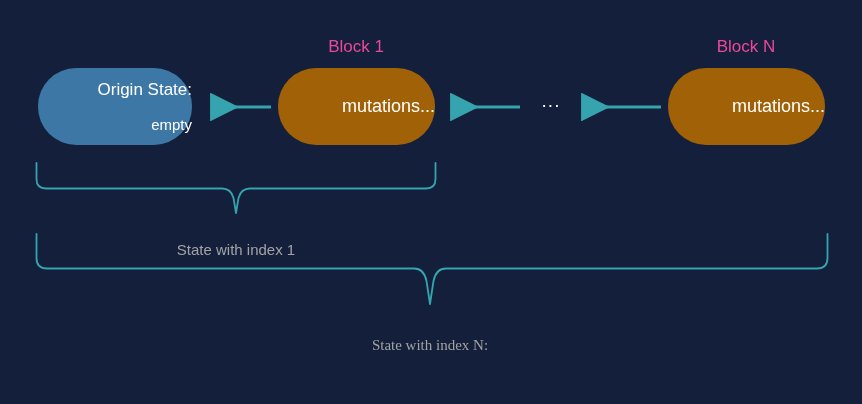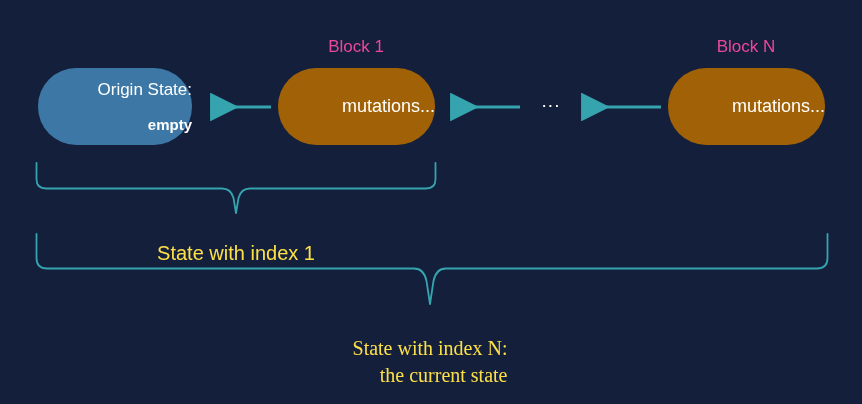--- a/index.html
+++ b/index.html
@@ -30,21 +30,21 @@
   }
   .node-origin {
     background: #3c77a5;
     left: 38px;
     top: 68px;
     width: 154px;
     height: 77px;
     font-size: 17px;
   }
   .node-origin .emphasis {
-    font-weight: bold;
+    font-weight: normal;
     font-size: 15px;
     margin-top: 16px;
   }
   .node-block {
     background: #a16207;
     top: 68px;
     width: 157px;
     height: 77px;
     font-size: 18px;
   }
@@ -68,23 +68,23 @@
     top: 100px;
     transform: translate(-50%, -50%);
     color: #ffffff;
     font-size: 19px;
     letter-spacing: 1px;
     line-height: 1;
   }
 
   .brace-label {
     position: absolute;
-    color: #fde047;
-    font-size: 20px;
-    text-align: right;
+    color: #a3a3a3;
+    font-size: 15px;
+    text-align: center;
     line-height: 1.35;
     transform: translateX(-50%);
     white-space: nowrap;
   }
   .brace-label-1 { left: 236px; top: 240px; }
   .brace-label-n { left: 430px; top: 335px; font-family: Liberation Serif, serif; }
 
   svg.layer {
     position: absolute;
     left: 0;
@@ -163,16 +163,15 @@
   <div class="node node-block node-block-n">
     <span>mutations...</span>
   </div>
 
   <div class="ellipsis">...</div>
 
   <div class="brace-label brace-label-1">State with index 1</div>
 
   <div class="brace-label brace-label-n">
     <div>State with index N:</div>
-    <div>the current state</div>
   </div>
 
 </div>
 
 </body></html>

